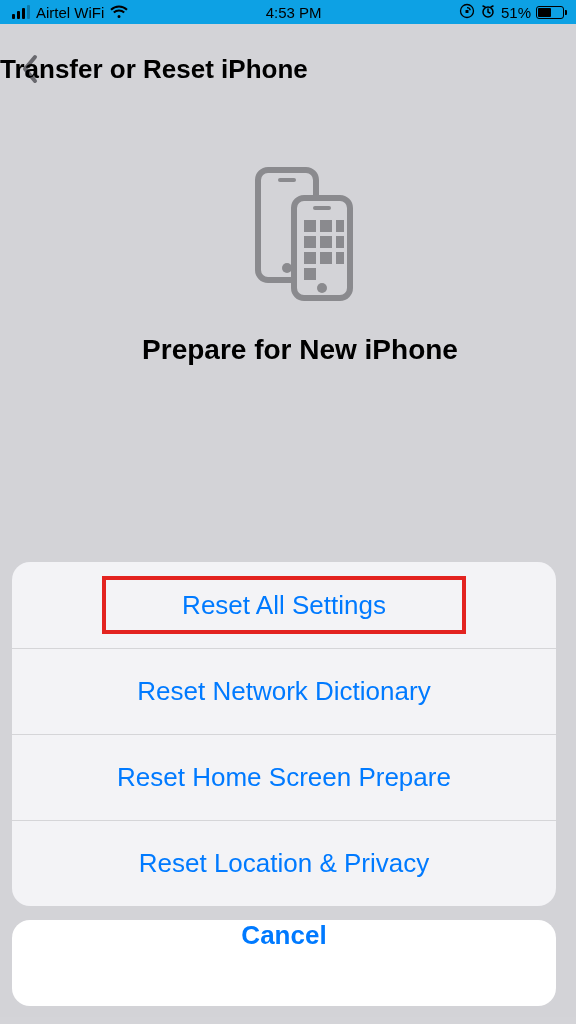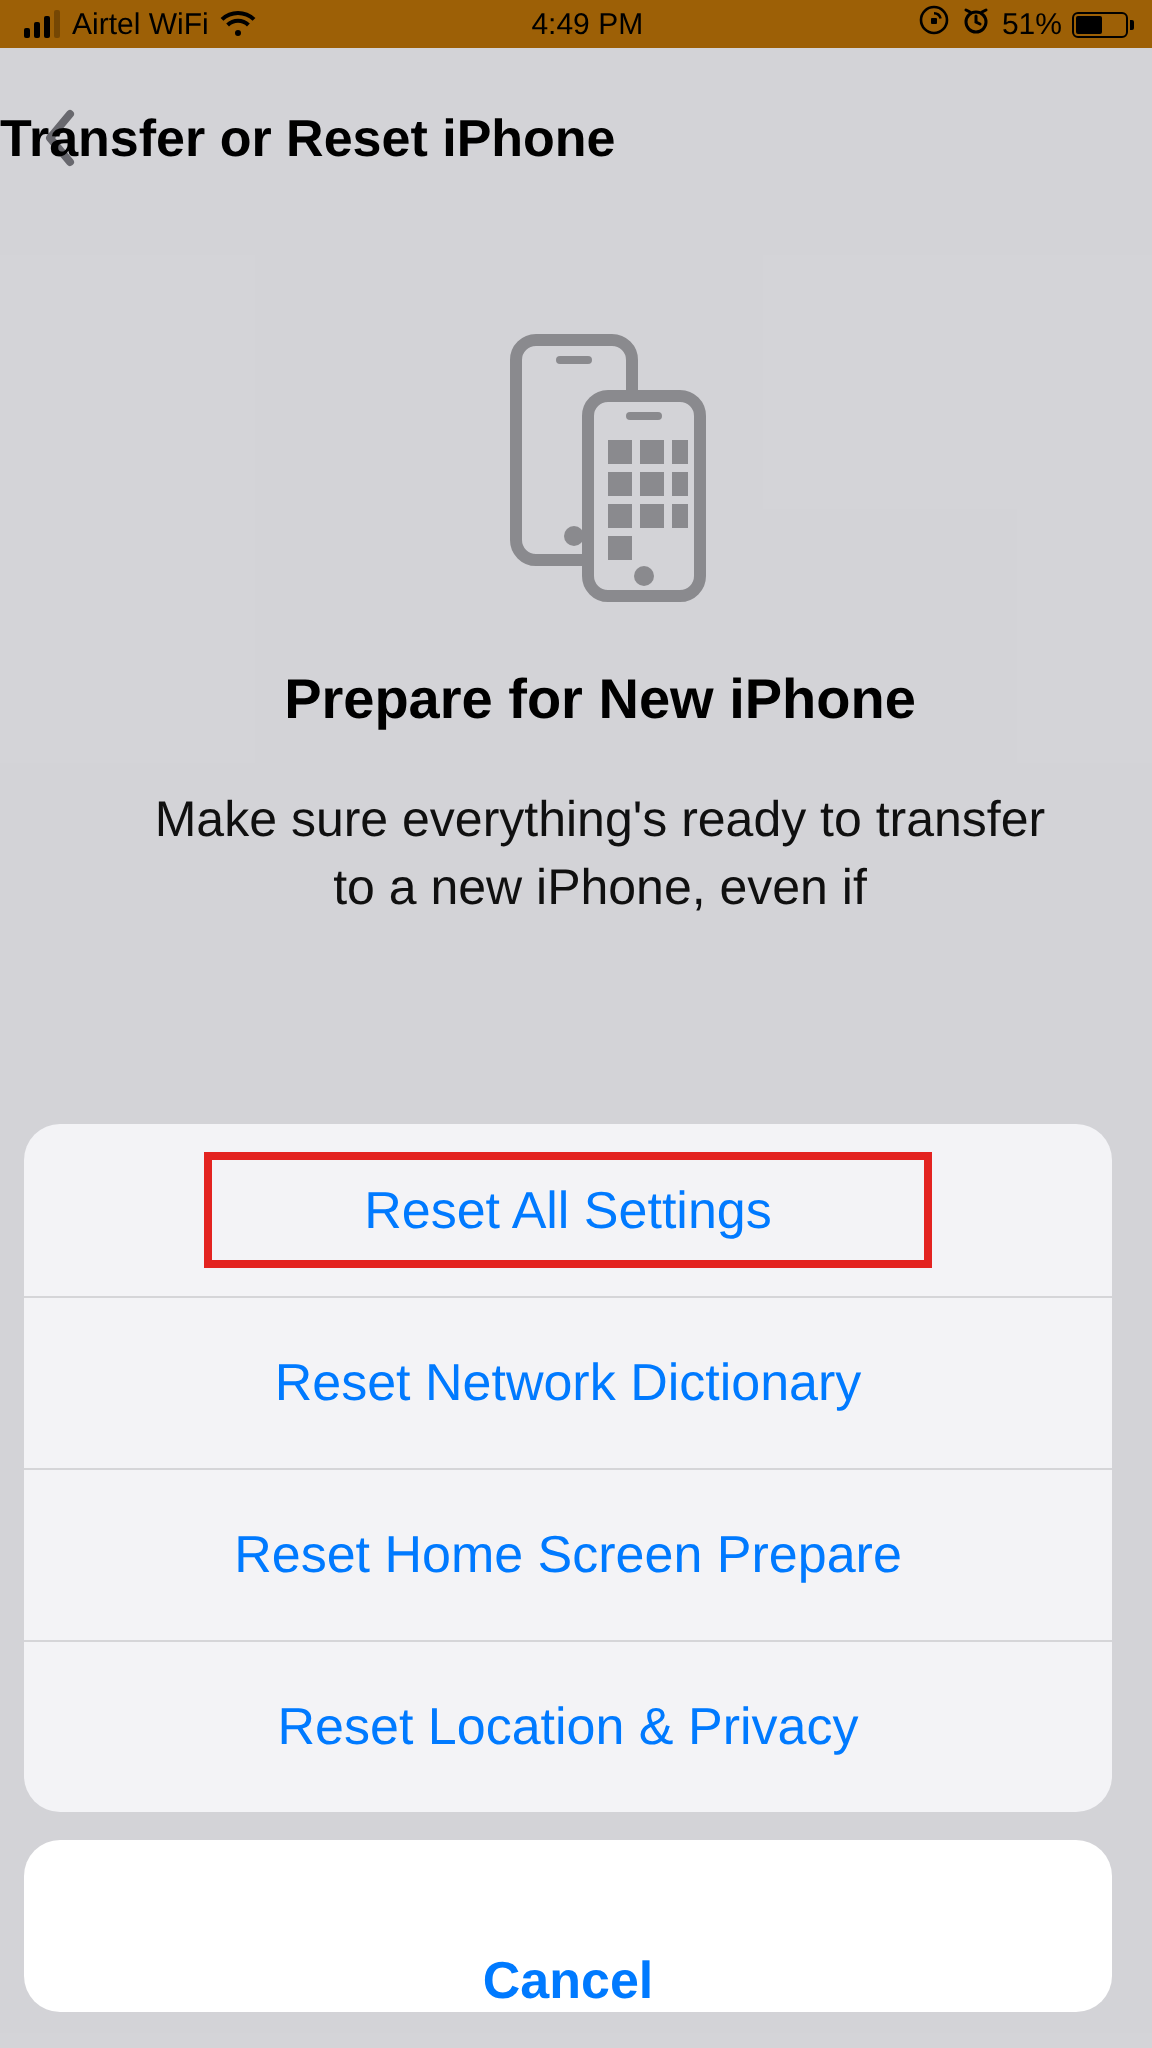--- a/index.html
+++ b/index.html
@@ -13,21 +13,21 @@
     }
     .status-bar {
       height: 24px;
       display: flex;
       align-items: center;
       justify-content: space-between;
       padding: 0 12px;
       font-size: 15px;
       font-weight: 500;
       color: #000;
-      background: #a16207;
+      background: #0ea5e9;
     }
     .status-left { display: flex; align-items: center; gap: 6px; }
     .status-right { display: flex; align-items: center; gap: 5px; }
     .signal-bars { display: inline-flex; gap: 2px; align-items: flex-end; }
     .bar { width: 3px; background: #000; border-radius: 1px; }
     .bar.b1 { height: 5px; }
     .bar.b2 { height: 8px; }
     .bar.b3 { height: 11px; }
     .bar.b4 { height: 14px; background: rgba(0,0,0,0.25); }
     .wifi-icon svg { display: block; }
@@ -93,21 +93,21 @@
       position: absolute;
       border: 4px solid #e32320;
       left: 90px; right: 90px; top: 14px; bottom: 14px;
       pointer-events: none;
     }
     .cancel-btn {
       background: #fff;
       border-radius: 18px;
       height: 86px;
       display: flex;
-      align-items: flex-end;
+      align-items: flex-start;
       justify-content: center;
       font-size: 26px;
       font-weight: 600;
       color: #007aff;
       cursor: pointer;
     }
   </style>
 </head>
 <body>
 
@@ -119,21 +119,21 @@
         <span class="bar b3"></span>
         <span class="bar b4"></span>
     </span>
     <span>Airtel WiFi</span>
     <span class="wifi-icon">
       <svg width="18" height="14" viewBox="0 0 18 14">
           <path d="M9 13a1.5 1.5 0 100-3 1.5 1.5 0 000 3zM4.5 8.2a6.5 6.5 0 019 0l1.4-1.4a8.5 8.5 0 00-11.8 0l1.4 1.4zM1.7 5.4a10.5 10.5 0 0114.6 0L17.7 4a12.5 12.5 0 00-17.4 0l1.4 1.4z" fill="#000"></path>
         </svg>
     </span>
   </div>
-  <div>4:49 PM</div>
+  <div>4:53 PM</div>
   <div class="status-right">
     <span>
       <svg width="16" height="16" viewBox="0 0 16 16">
           <circle cx="8" cy="8" r="6.5" fill="none" stroke="#000" stroke-width="1.3"></circle>
           <path d="M8 4a4 4 0 013.9 3.1l-1.2.3A2.8 2.8 0 008 5.2V4z" fill="#000"></path>
           <rect x="6.5" y="7" width="3" height="3" rx="0.5" fill="#000"></rect>
         </svg>
     </span>
     <span>
       <svg width="16" height="16" viewBox="0 0 16 16">
@@ -173,21 +173,20 @@
       <rect x="80" y="72" width="12" height="12" fill="#8d8d91"></rect>
       <rect x="64" y="88" width="12" height="12" fill="#8d8d91"></rect>
       <rect x="80" y="88" width="12" height="12" fill="#8d8d91"></rect>
       <rect x="64" y="104" width="12" height="12" fill="#8d8d91"></rect>
       <rect x="96" y="56" width="8" height="12" fill="#8d8d91"></rect>
       <rect x="96" y="72" width="8" height="12" fill="#8d8d91"></rect>
       <rect x="96" y="88" width="8" height="12" fill="#8d8d91"></rect>
     </svg>
   </div>
   <div class="prepare-title">Prepare for New iPhone</div>
-  <div class="prepare-desc">Make sure everything's ready to transfer to a new iPhone, even if</div>
 </div>
 
 <div class="overlay"></div>
 
 <div class="sheet-wrap">
   <div class="sheet">
     <div class="sheet-item highlighted">
       <span>Reset All Settings</span>
       <div class="highlight-box"></div>
     </div>

